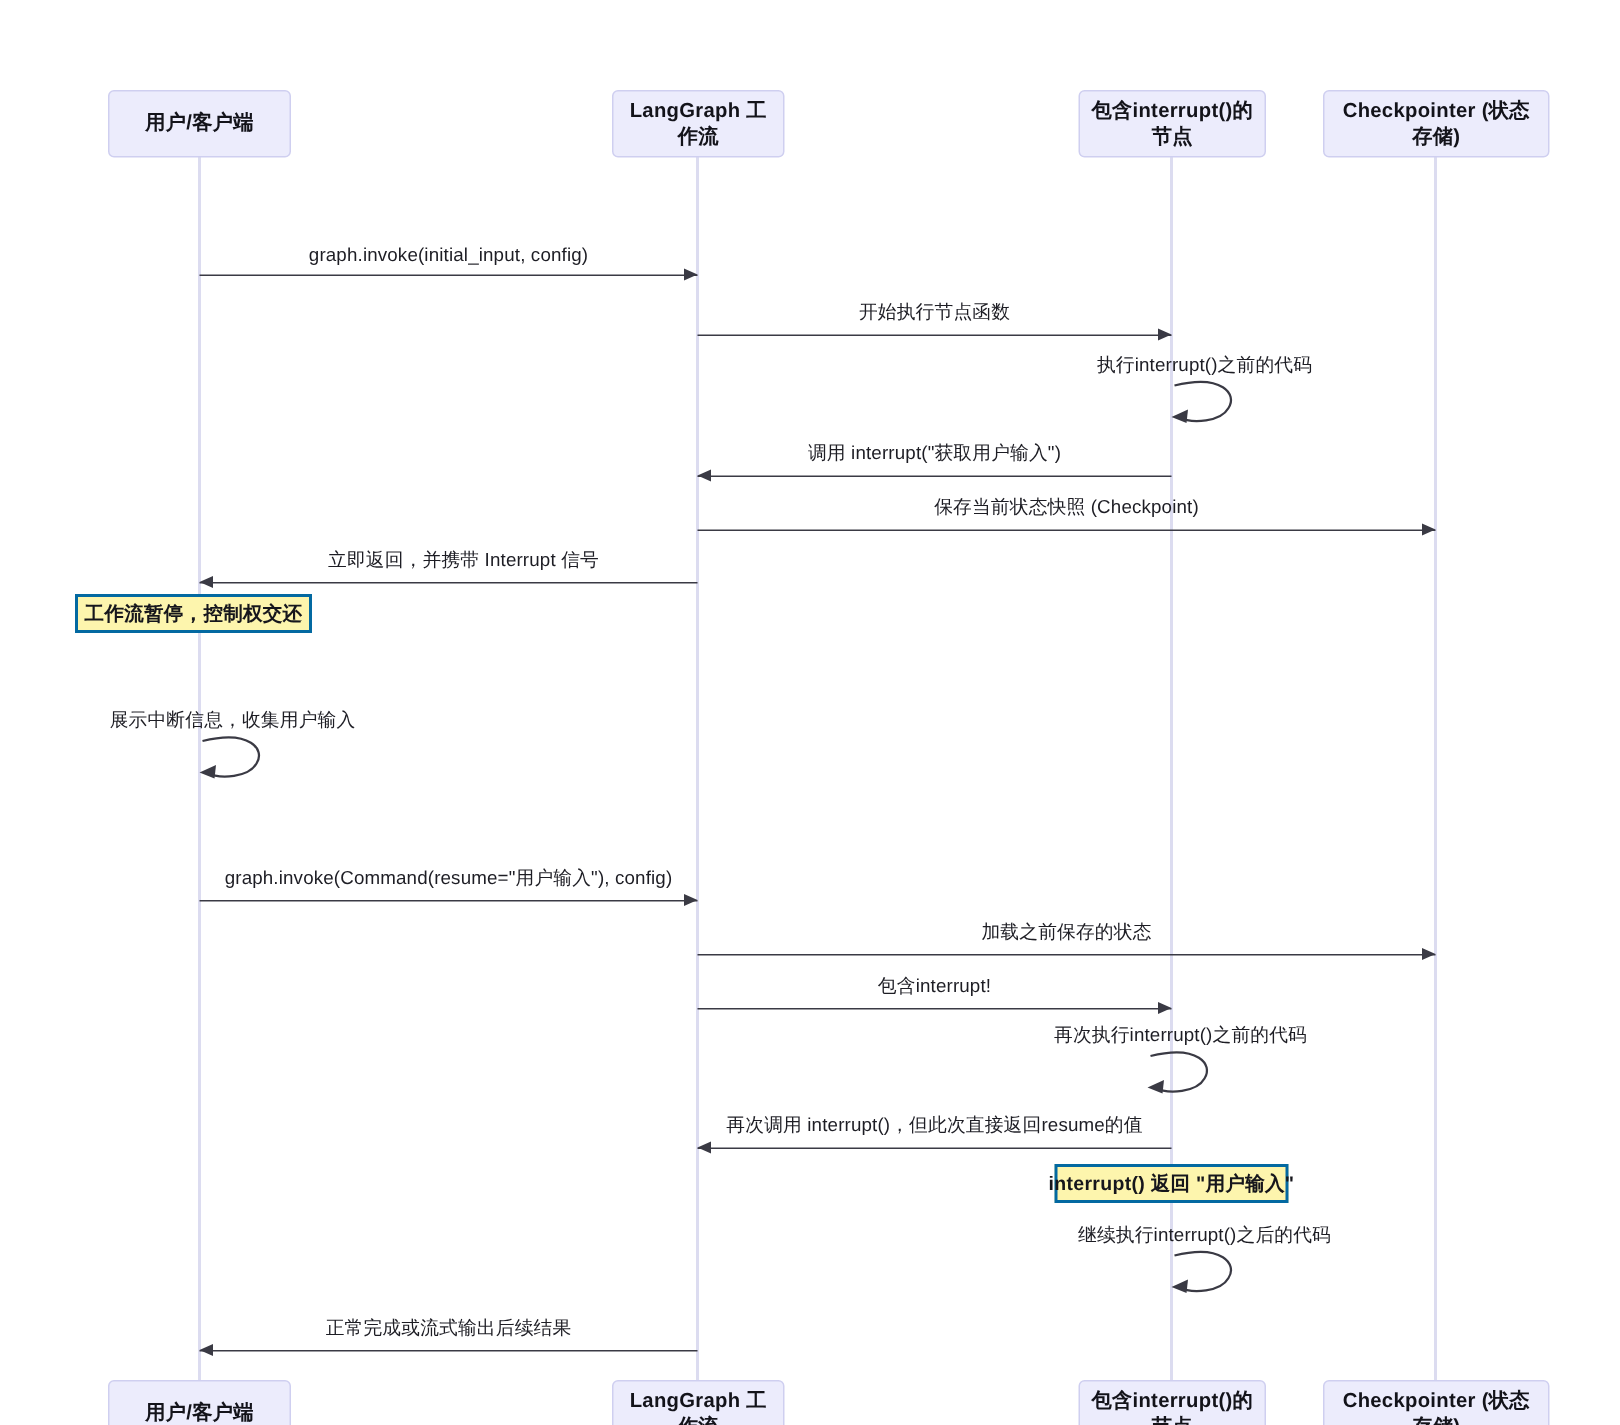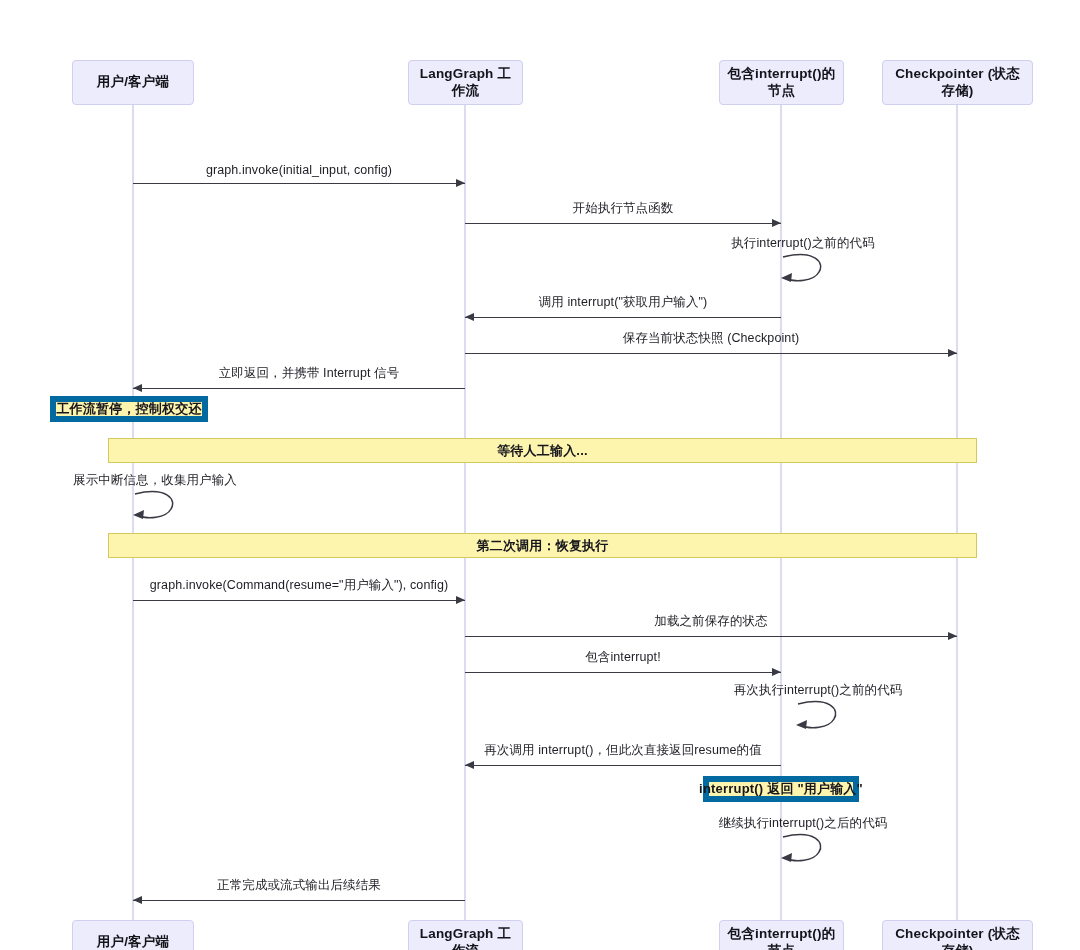--- a/index.html
+++ b/index.html
@@ -54,21 +54,21 @@
     font-weight:700;
     color:#16161c;
     z-index:5;
     letter-spacing:.2px;
   }
   
   .note-box{
     position:absolute;
     box-sizing:border-box;
     background:#fdf5ad;
-    border:6px solid #0369a1;
+    border:2px solid #0369a1;
     display:flex;
     align-items:center;
     justify-content:center;
     font-size:13px;
     font-weight:700;
     color:#16161c;
     padding:0 9px;
     z-index:7;
     letter-spacing:.2px;
     white-space:nowrap;
@@ -141,26 +141,20 @@
     </div>
     <div class="actor-box" style="left: 408px; width: 115px; height: 45px; top: 882px;">
       <span>LangGraph 工作流</span>
     </div>
     <div class="actor-box" style="left: 719px; width: 125px; height: 45px; top: 882px;">
       <span>包含interrupt()的节点</span>
     </div>
     <div class="actor-box" style="left: 882px; width: 151px; height: 45px; top: 882px;">
       <span>Checkpointer (状态存储)</span>
     </div>
-    <div class="section-bar" style="left: 108px; width: 869px; top: 400px; height: 25px;">
-      <span>等待人工输入...</span>
-    </div>
-    <div class="section-bar" style="left: 108px; width: 869px; top: 495px; height: 25px;">
-      <span>第二次调用：恢复执行</span>
-    </div>
     <div class="msg" style="left: 133px; top: 145px; width: 332px;">
       <div class="msg-line" style="width: 332px;"></div>
       <div class="arrowhead right" style="left: 323px;"></div>
       <div class="msg-label" style="left: 166px; top: -6px;">graph.invoke(initial_input, config)</div>
     </div>
     <div class="msg" style="left: 465px; top: 185px; width: 316px;">
       <div class="msg-line" style="width: 316px;"></div>
       <div class="arrowhead right" style="left: 307px;"></div>
       <div class="msg-label" style="left: 158px; top: -6px;">开始执行节点函数</div>
     </div>
@@ -211,21 +205,21 @@
       </svg>
       <div class="sl-label" style="left: 22px; top: -1px;">执行interrupt()之前的代码</div>
     </div>
     <div class="selfloop" style="left: 133px; top: 452px;">
       <svg width="46" height="34" viewBox="0 0 46 34">
         <path d="M 2 4 C 34 -4 44 10 38 19 C 33 28 14 30 5 25" fill="none" stroke="#3a3a44" stroke-width="1.5"></path>
         <polygon points="0,25 11,20 10,29" fill="#3a3a44"></polygon>
       </svg>
       <div class="sl-label" style="left: 22px; top: -1px;">展示中断信息，收集用户输入</div>
     </div>
-    <div class="selfloop" style="left: 796px; top: 662px;">
+    <div class="selfloop" style="left: 765px; top: 662px;">
       <svg width="46" height="34" viewBox="0 0 46 34">
         <path d="M 2 4 C 34 -4 44 10 38 19 C 33 28 14 30 5 25" fill="none" stroke="#3a3a44" stroke-width="1.5"></path>
         <polygon points="0,25 11,20 10,29" fill="#3a3a44"></polygon>
       </svg>
       <div class="sl-label" style="left: 22px; top: -1px;">再次执行interrupt()之前的代码</div>
     </div>
     <div class="selfloop" style="left: 781px; top: 795px;">
       <svg width="46" height="34" viewBox="0 0 46 34">
         <path d="M 2 4 C 34 -4 44 10 38 19 C 33 28 14 30 5 25" fill="none" stroke="#3a3a44" stroke-width="1.5"></path>
         <polygon points="0,25 11,20 10,29" fill="#3a3a44"></polygon>

